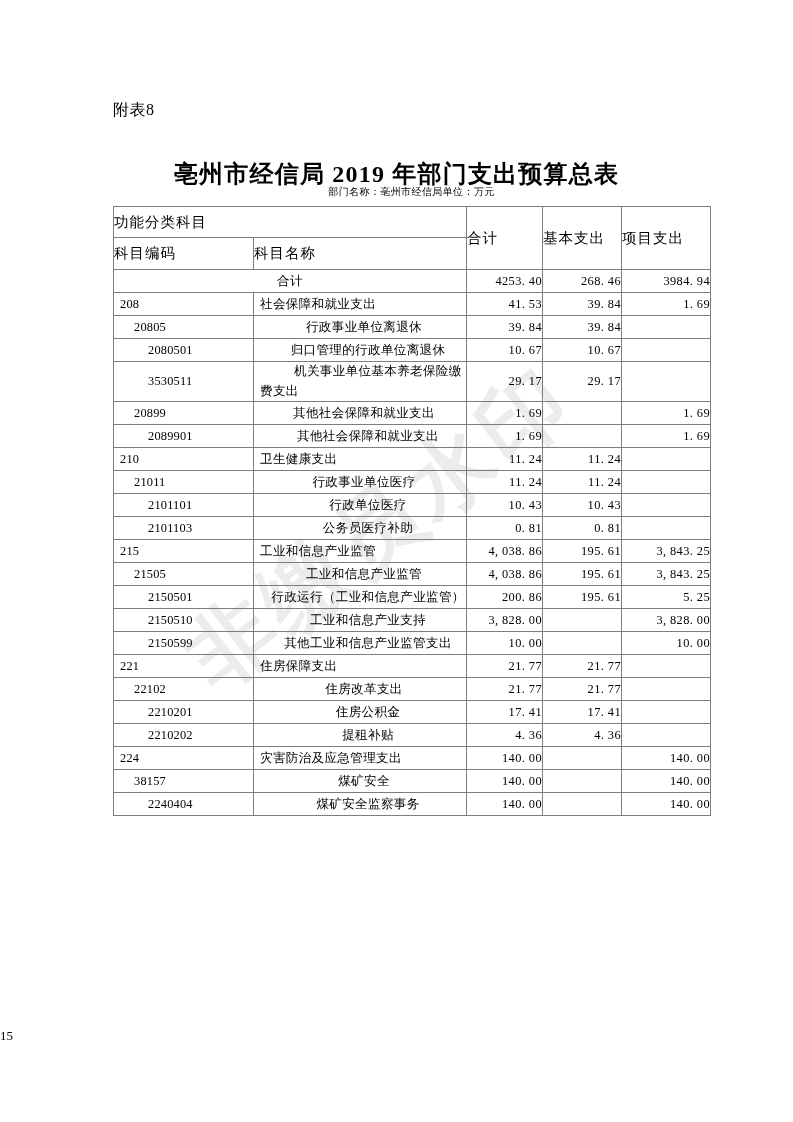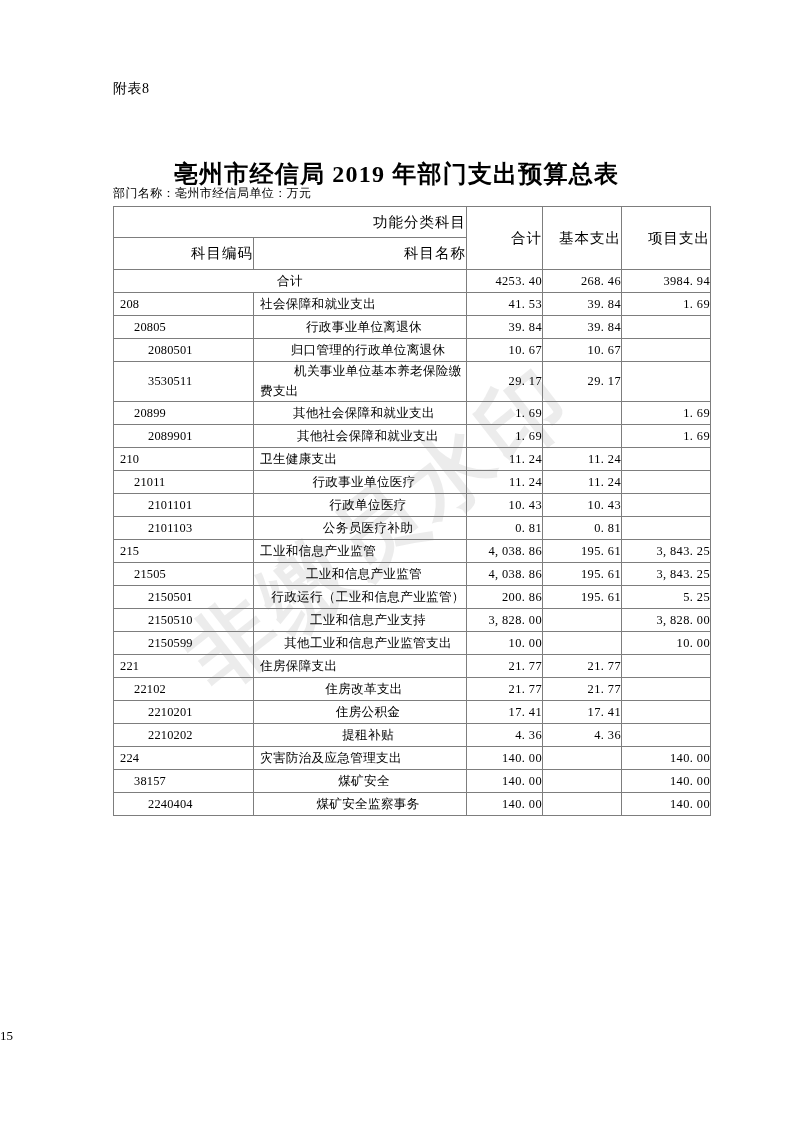--- a/index.html
+++ b/index.html
@@ -50,22 +50,22 @@
     opacity: 0.072;
     transform: rotate(-38deg);
     transform-origin: 50% 50%;
     white-space: nowrap;
   }
 
   
   #attach-label {
     position: absolute;
     left: 113px;
-    top: 80px;
-    font-size: 14px;
+    top: 100px;
+    font-size: 16px;
     line-height: 1.3;
     letter-spacing: 0.5px;
     z-index: 10;
   }
 
   
   #doc-title {
     position: absolute;
     left: 0;
     top: 142px;
@@ -78,23 +78,23 @@
     z-index: 10;
   }
 
   
   #meta-row {
     position: absolute;
     left: 113px;
     top: 185px;
     width: 597px;
     display: flex;
-    justify-content: flex-start;
+    justify-content: center;
     align-items: baseline;
-    font-size: 12px;
+    font-size: 10px;
     letter-spacing: 0.4px;
     z-index: 10;
   }
 
   
   #budget-table-wrap {
     position: absolute;
     left: 113px;
     top: 206px;
     width: 597px;
@@ -119,21 +119,21 @@
   }
 
   col.c-code   { width: 140px; }
   col.c-name   { width: 213px; }
   col.c-total  { width: 76px; }
   col.c-basic  { width: 79px; }
   col.c-proj   { width: 89px; }
 
   
   .hd {
-    text-align: right;
+    text-align: left;
     font-family: "Liberation Sans", "DejaVu Sans", sans-serif;
     font-weight: 700;
     font-size: 14.5px;
     letter-spacing: 1px;
     height: 30px;
   }
   .hd-tall { height: 60px; }
   .hd-sub {
     height: 31px;
   }

